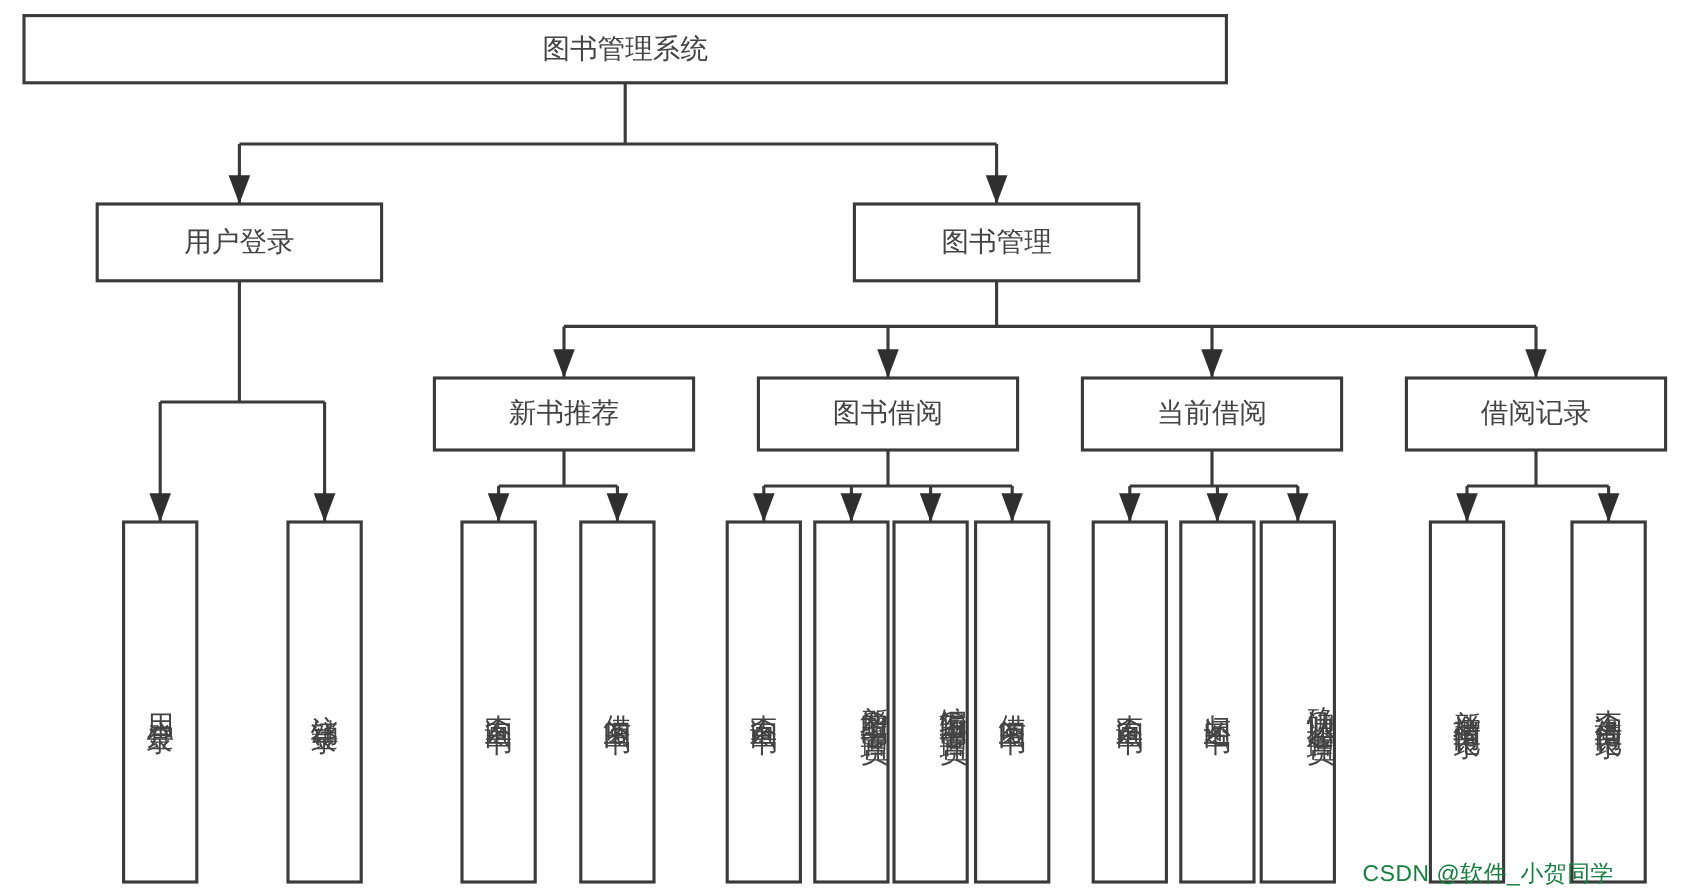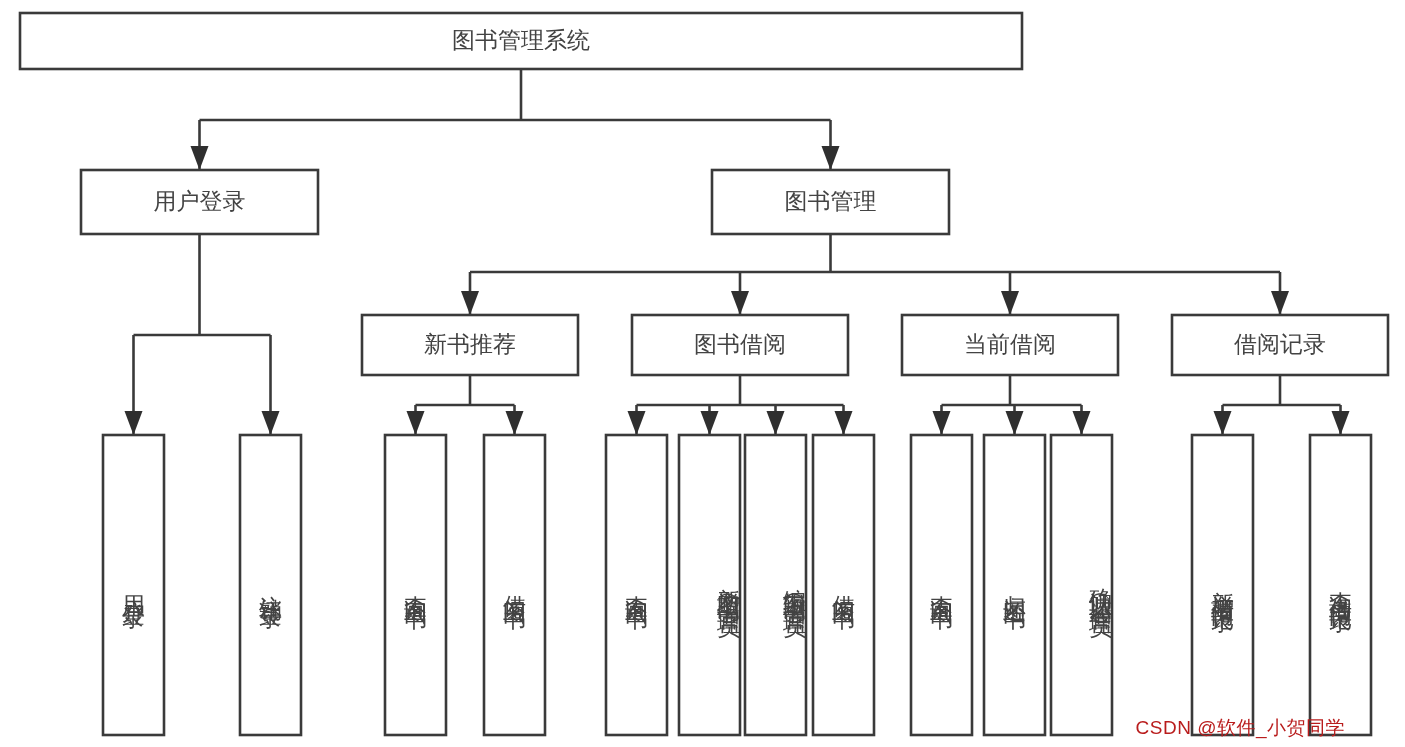--- a/index.html
+++ b/index.html
@@ -60,21 +60,21 @@
     line-height: 1;
     white-space: nowrap;
     pointer-events: none;
   }
   .watermark {
     position: absolute;
     right: 8px;
     bottom: 6px;
     font-family: "Liberation Sans", "DejaVu Sans", sans-serif;
     font-size: 19px;
-    color: #b91c1c;
+    color: #15803d;
     white-space: nowrap;
     letter-spacing: 0.5px;
   }
 </style>
 </head>
 <body>
 
 <div id="diagram-root">
 
   <svg class="flow-svg" id="flow-svg" viewBox="0 0 1405 747" xmlns="http://www.w3.org/2000/svg">

